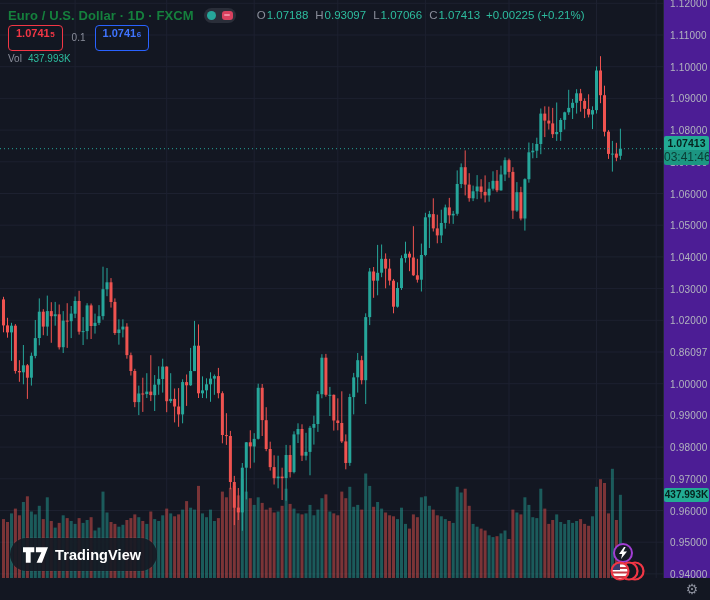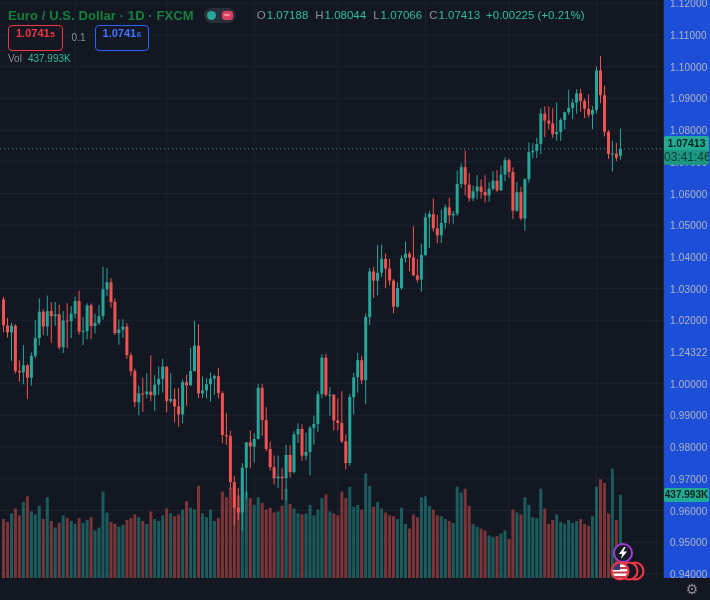--- a/index.html
+++ b/index.html
@@ -11,21 +11,21 @@
     position:relative;
   }
   #stage { position:absolute; inset:0; width:710px; height:600px; }
 
   
   #chart-svg { position:absolute; left:0; top:0; }
 
   
   #price-axis {
     position:absolute; left:663px; top:0; width:47px; height:578px;
-    border-left:1px solid #232838; background:#1d4ed8;
+    border-left:1px solid #232838; background:#4c1d95;
   }
   .pa-label {
     position:absolute; left:6px; transform:translateY(-50%);
     font-size:10px; color:#b2b5be; letter-spacing:.2px; white-space:nowrap;
   }
   
   #time-axis {
     position:absolute; left:0; top:578px; width:710px; height:22px;
     border-top:1px solid #232838; background:#131722;
   }
@@ -631,21 +631,21 @@
       <div class="pa-label" style="top: 35px;">1.11000</div>
       <div class="pa-label" style="top: 66.7px;">1.10000</div>
       <div class="pa-label" style="top: 98.4px;">1.09000</div>
       <div class="pa-label" style="top: 130.1px;">1.08000</div>
       <div class="pa-label" style="top: 161.8px;">1.07000</div>
       <div class="pa-label" style="top: 193.5px;">1.06000</div>
       <div class="pa-label" style="top: 225.2px;">1.05000</div>
       <div class="pa-label" style="top: 256.9px;">1.04000</div>
       <div class="pa-label" style="top: 288.6px;">1.03000</div>
       <div class="pa-label" style="top: 320.3px;">1.02000</div>
-      <div class="pa-label" style="top: 352px;">1.24322</div>
+      <div class="pa-label" style="top: 352px;">0.86097</div>
       <div class="pa-label" style="top: 383.7px;">1.00000</div>
       <div class="pa-label" style="top: 415.4px;">0.99000</div>
       <div class="pa-label" style="top: 447.1px;">0.98000</div>
       <div class="pa-label" style="top: 478.8px;">0.97000</div>
       <div class="pa-label" style="top: 510.5px;">0.96000</div>
       <div class="pa-label" style="top: 542.2px;">0.95000</div>
       <div class="pa-label" style="top: 573.9px;">0.94000</div>
     </div>
 
 
@@ -660,21 +660,21 @@
     <div id="title-row">
       <span id="symbol-title">Euro / U.S. Dollar · 1D · FXCM</span>
       <span id="market-toggle">
         <span class="dot"></span>
         <span class="sq"></span>
       </span>
       <span id="ohlc-row">
         <span class="k">O</span>
           <span class="v">1.07188</span>
         <span class="k">H</span>
-          <span class="v">1.08044</span>
+          <span class="v">0.93097</span>
         <span class="k">L</span>
           <span class="v">1.07066</span>
         <span class="k">C</span>
           <span class="v">1.07413</span>
         <span class="chg">+0.00225 (+0.21%)</span>
       </span>
     </div>
     <div id="quote-row">
       <span class="quote-box" id="bid-box">
         <span>1.0741</span>
@@ -685,20 +685,27 @@
         <span>1.0741</span>
           <sup>6</sup>
       </span>
     </div>
     <div id="vol-row">
       <span class="k">Vol</span><span class="v">437.993K</span>
     </div>
   </div>
 
 
+  <div id="tv-logo">
+    <svg width="25" height="16" viewBox="0 0 31 19">
+      <path fill="#ffffff" d="M0,0 H14 V6 H9.5 V19 H3.5 V6 H0 Z"></path>
+      <path fill="#ffffff" d="M16,0 H31 L23.5,19 H16.8 L22.8,6 H16 Z"></path>
+    </svg>
+    <span class="brand">TradingView</span>
+  </div>
 
   <div id="flash-icon">
     <svg width="10" height="12" viewBox="0 0 10 12">
       <polygon fill="#ffffff" points="6,0 1,7 4.2,7 3,12 9,4.6 5.4,4.6 7.6,0"></polygon>
     </svg>
   </div>
 
   <svg id="events-icon" viewBox="0 0 44 22">
     <circle cx="31" cy="11" r="8.5" fill="#131722" stroke="#f23645" stroke-width="2.2"></circle>
     <circle cx="25" cy="11" r="8.5" fill="#131722" stroke="#f23645" stroke-width="2.2"></circle>

